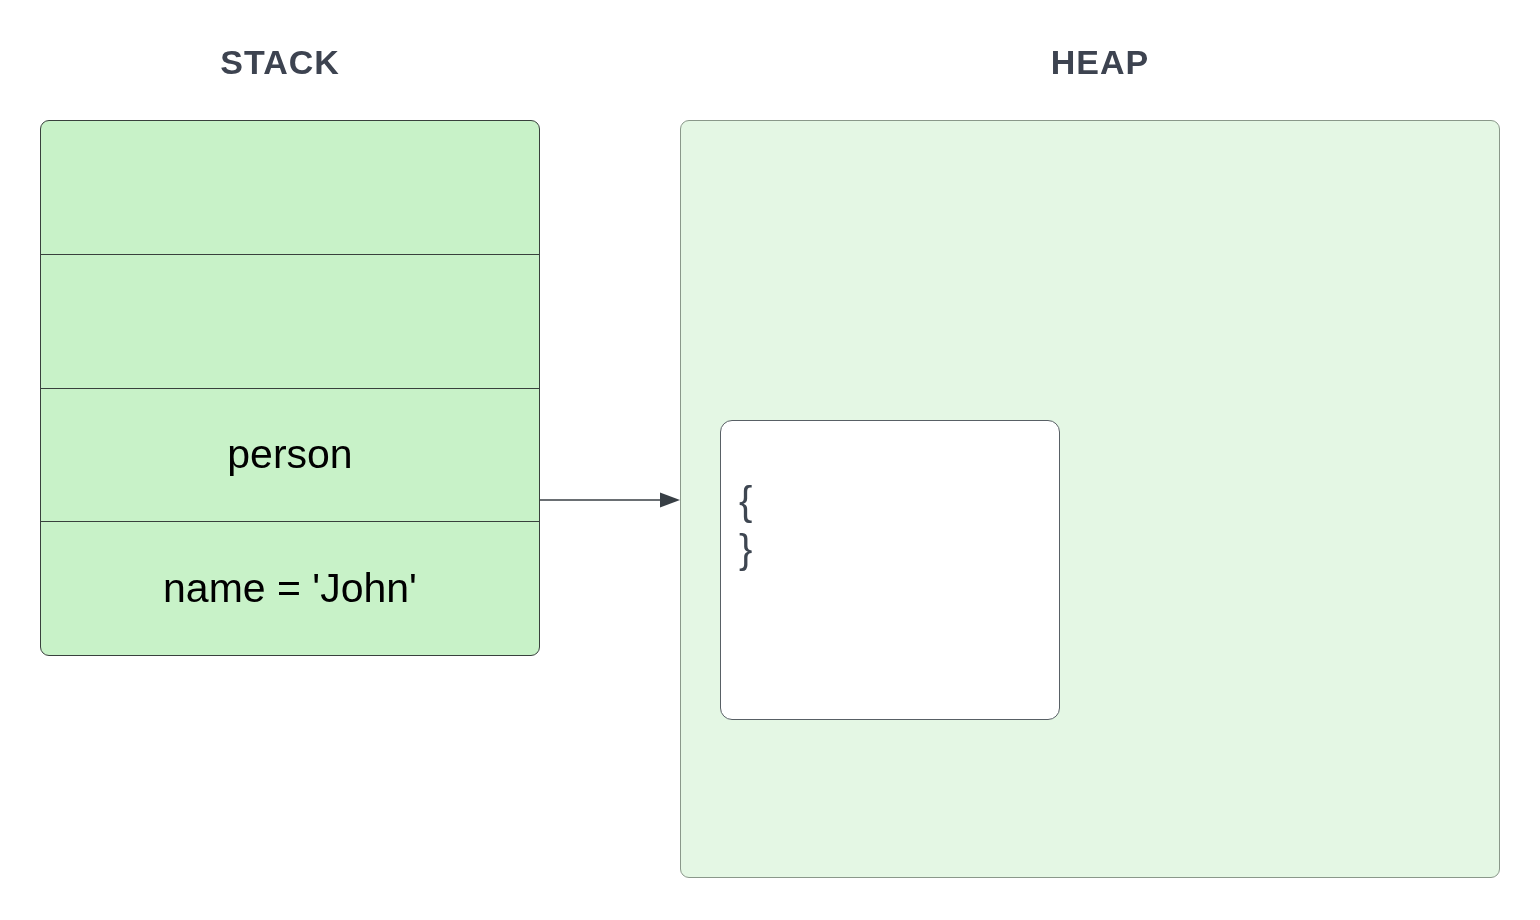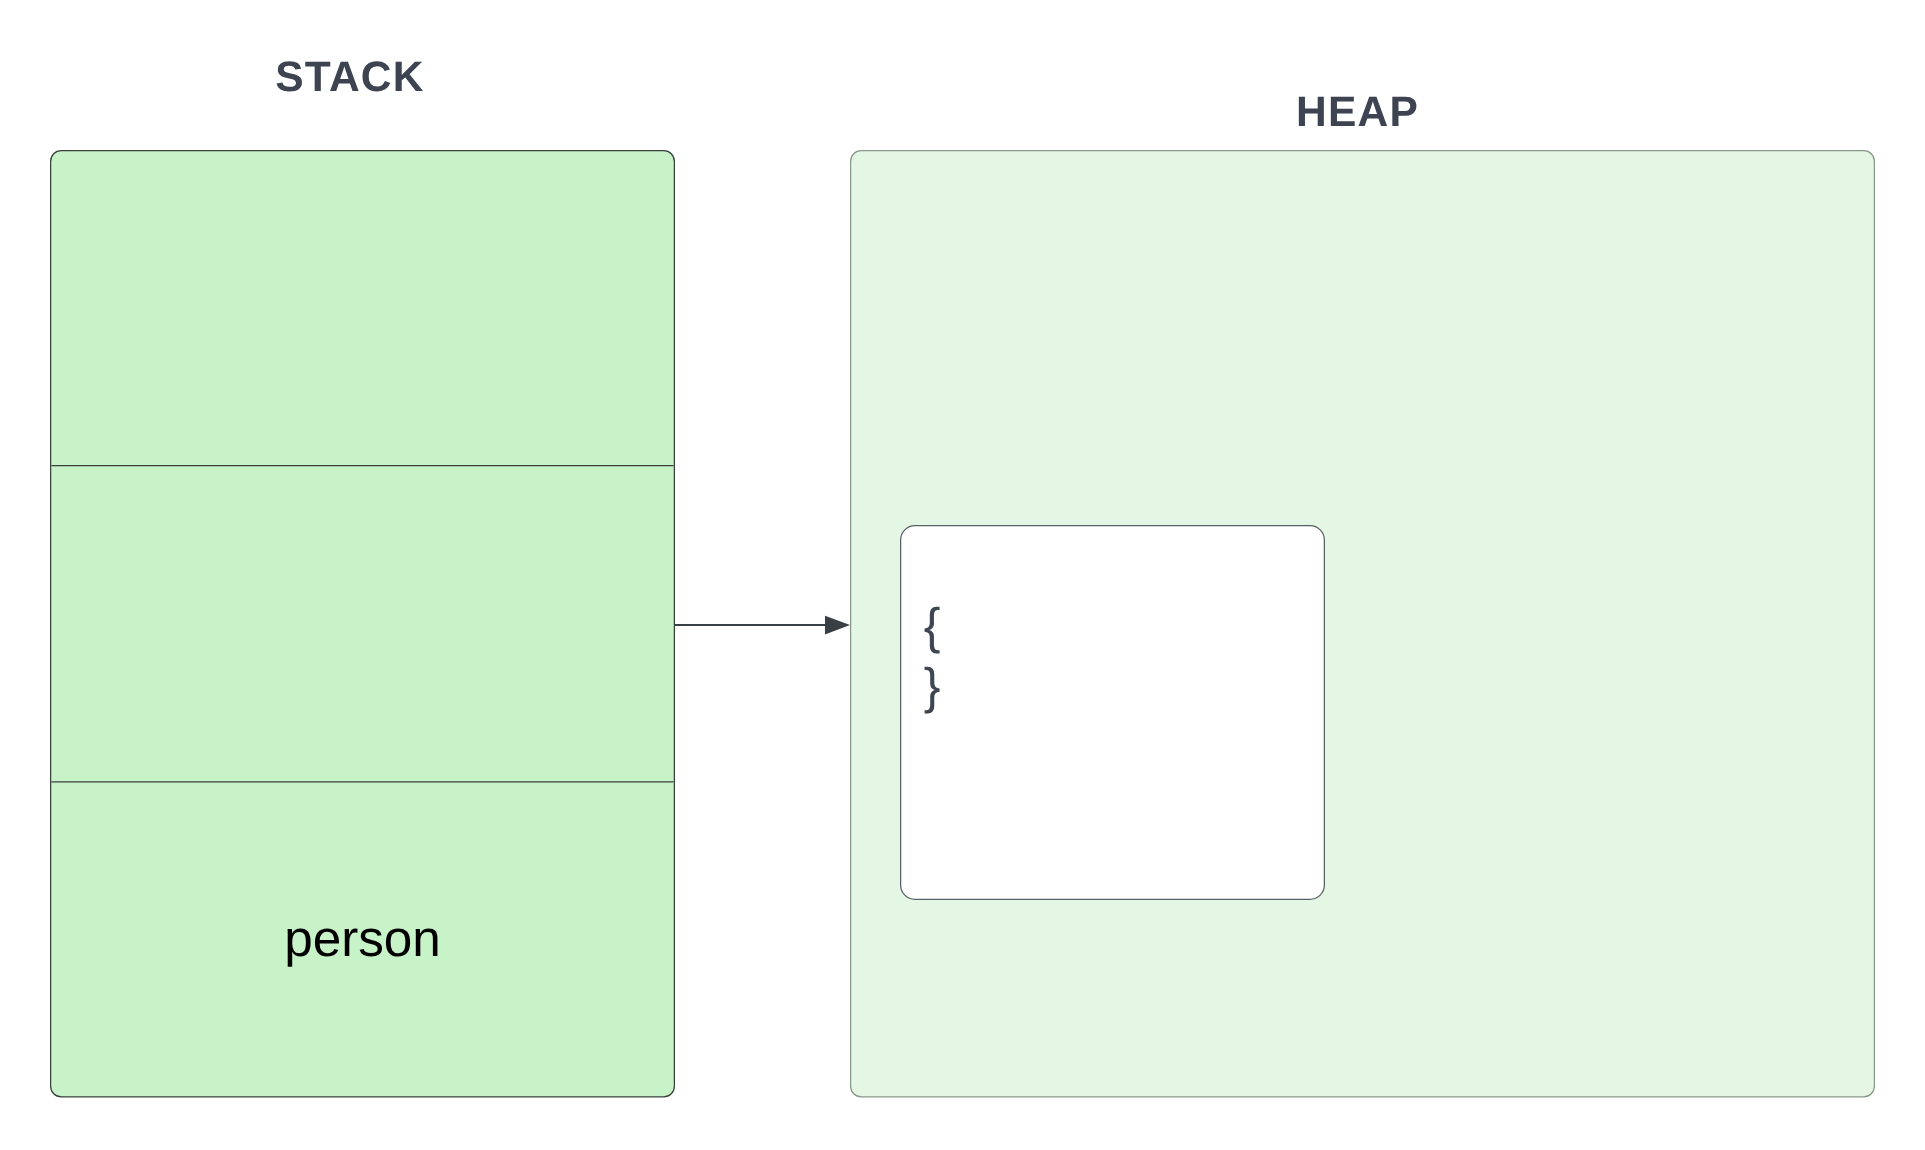--- a/index.html
+++ b/index.html
@@ -28,26 +28,26 @@
     top: 34px;
     height: 56px;
     line-height: 56px;
     text-align: center;
     font-size: 34px;
     font-weight: bold;
     letter-spacing: 1px;
     color: var(--title-text);
   }
   .stack-title { left: 30px;  width: 500px; }
-  .heap-title  { left: 676px; width: 820px; margin-top: 28px; }
+  .heap-title  { left: 690px; width: 820px; }
 
   .stack-box {
     position: absolute;
     left: 40px; top: 120px;
-    width: 500px; height: 758px;
+    width: 500px; height: 536px;
     background: var(--stack-fill);
     border: 1.5px solid var(--stack-border);
     border-radius: 9px;
     display: flex;
     flex-direction: column;
     overflow: hidden;
   }
   .stack-cell {
     flex: 1 1 0;
     display: flex;
@@ -98,20 +98,21 @@
 <div class="canvas">
 
   <div class="diagram-title stack-title">STACK</div>
 
   <div class="diagram-title heap-title">HEAP</div>
 
   <div class="stack-box">
     <div class="stack-cell"></div>
     <div class="stack-cell"></div>
     <div class="stack-cell">person</div>
+    <div class="stack-cell">name = 'John'</div>
   </div>
 
   <div class="heap-box"></div>
 
   <div class="object-box">
     <div class="obj-line brace">{</div>
     <div class="obj-line brace">}</div>
   </div>
 
   <svg class="pointer-arrow" viewBox="0 0 142 28" xmlns="http://www.w3.org/2000/svg">

